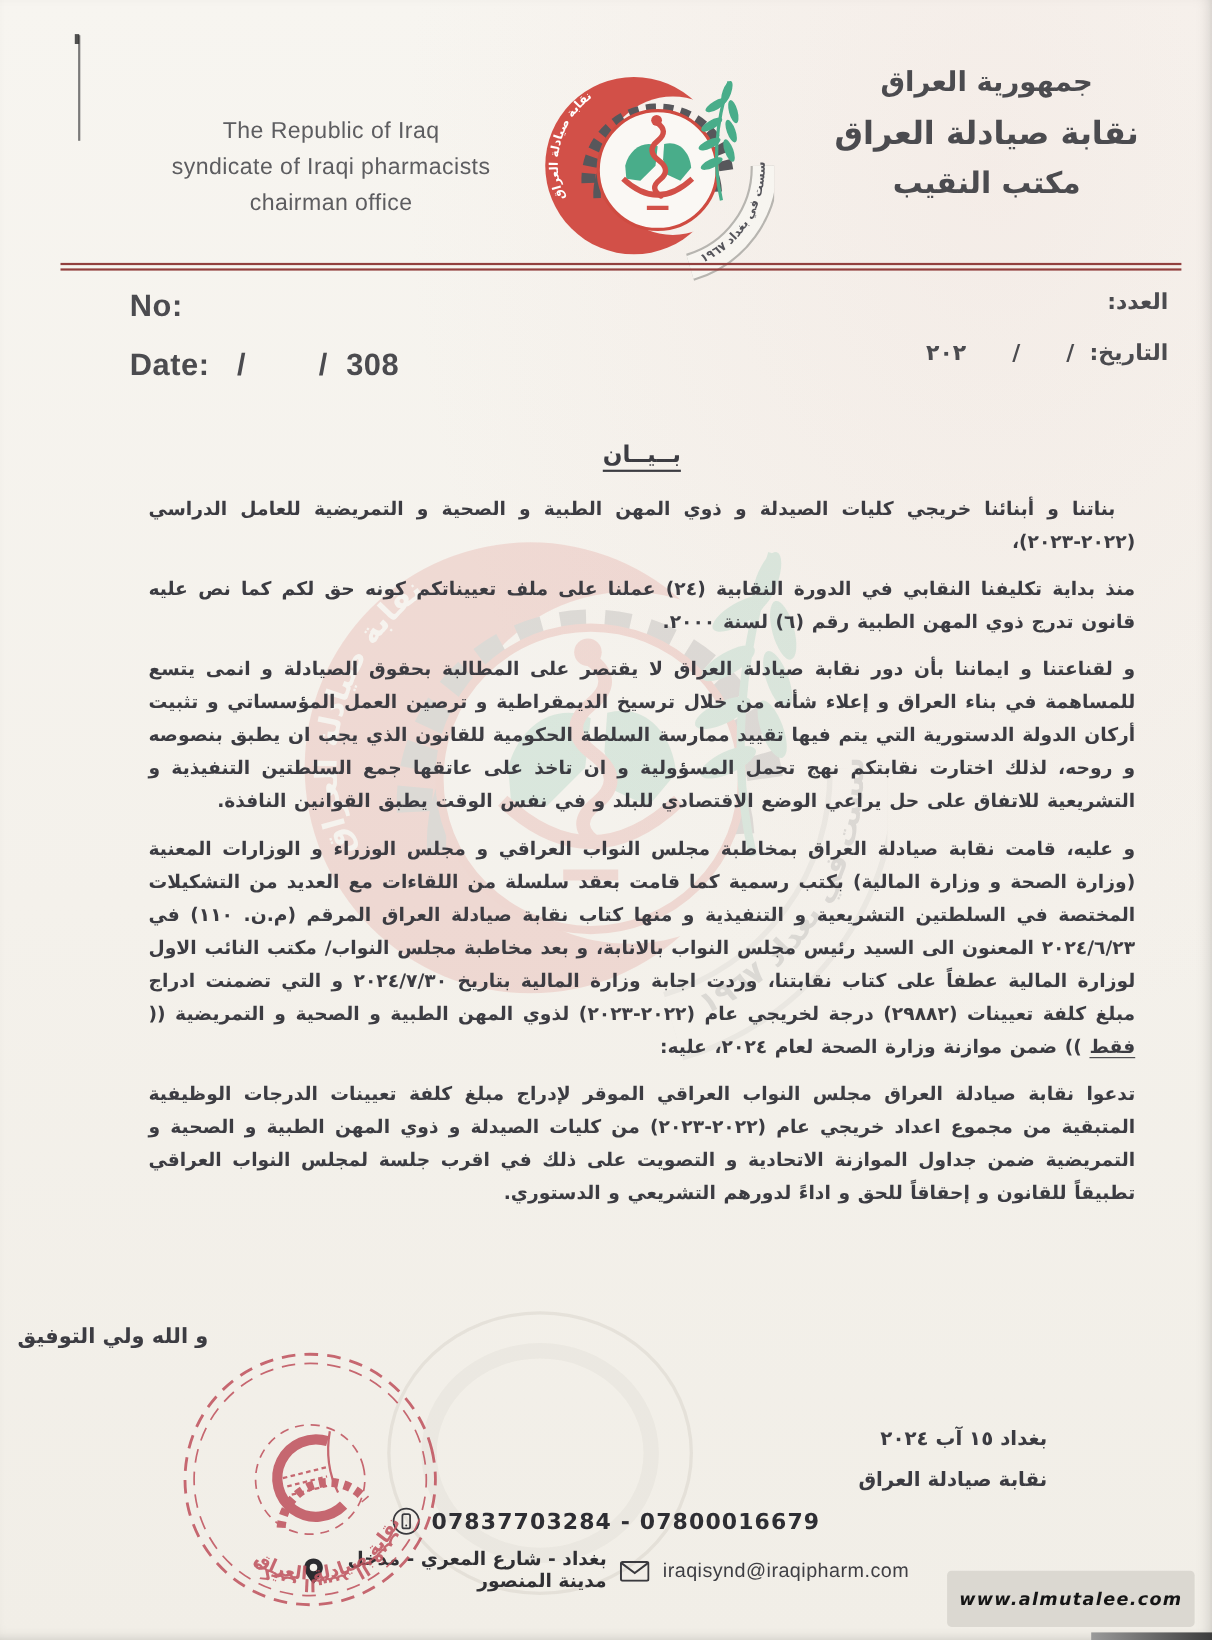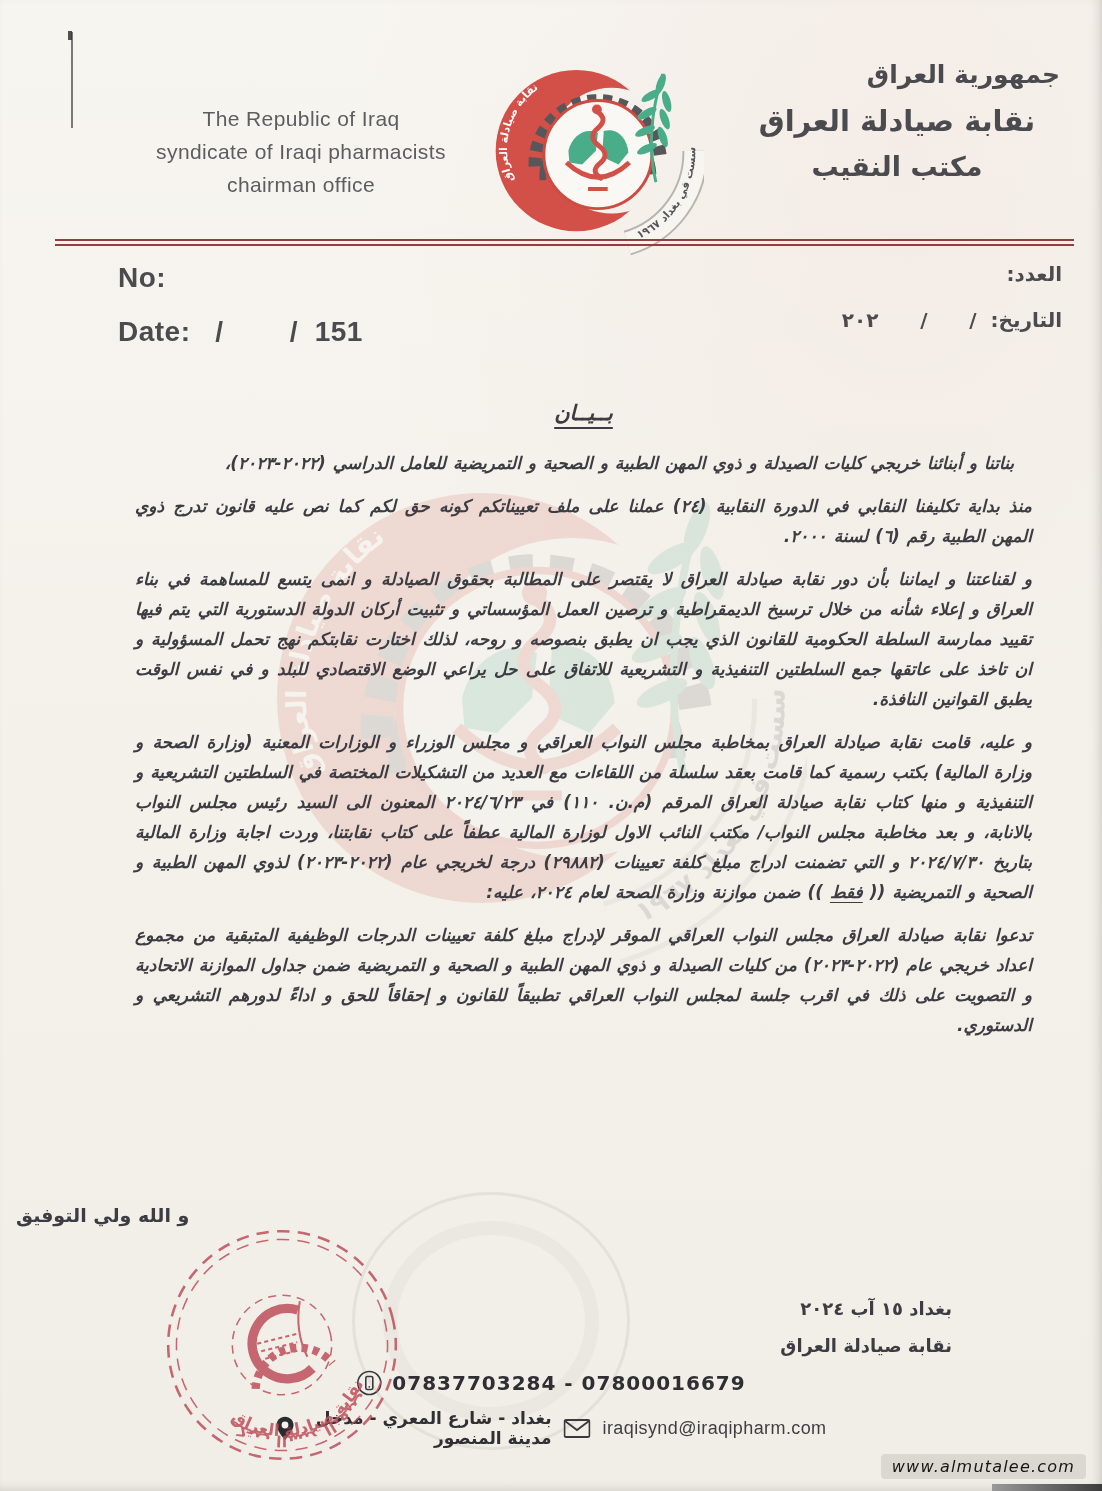--- a/index.html
+++ b/index.html
@@ -19,21 +19,21 @@
   .artifact-line{position:absolute;left:71px;top:32px;width:2px;height:96px;background:#5a5a5a;opacity:.8;}
   .artifact-dot{position:absolute;left:68px;top:31px;width:4px;height:9px;background:#333;opacity:.85;}
   .bottom-strip{position:absolute;right:0;bottom:0;width:110px;height:7px;background:linear-gradient(90deg,#9a9a9a,#3c3c3c);}
 
   
   .hdr-en{position:absolute;left:118px;top:102px;width:366px;text-align:center;
     font-family:"Liberation Sans",sans-serif;font-size:21px;line-height:33px;
     color:#5d5d60;letter-spacing:.4px;}
   .hdr-ar{position:absolute;right:42px;top:60px;width:326px;text-align:center;direction:rtl;
     font-weight:700;color:#4b4b4f;}
-  .hdr-ar .l1{font-size:25px;margin-bottom:15px;text-align:right;}
+  .hdr-ar .l1{font-size:25px;margin-bottom:15px;}
   .hdr-ar .l2{font-size:29px;margin-bottom:13px;}
   .hdr-ar .l3{font-size:27px;}
   .logo-svg{position:absolute;left:478px;top:60px;width:226px;height:197px;}
 
   .rule{position:absolute;left:55px;right:28px;top:239px;height:3px;
     border-top:2px solid #92403e;border-bottom:2px solid #92403e;}
 
   
   .ref-en{position:absolute;left:118px;top:262px;font-family:"Liberation Sans",sans-serif;
     font-weight:700;font-size:28px;color:#4b4b4f;letter-spacing:.5px;}
@@ -44,21 +44,21 @@
 
   
   .watermark-logo{position:absolute;left:232px;top:468px;width:575px;height:500px;opacity:.15;pointer-events:none;z-index:1;}
   .emboss{position:absolute;left:352px;top:1192px;width:272px;height:252px;border-radius:50%;
     border:3px solid rgba(120,108,90,.10);z-index:1;}
   .emboss .inner{position:absolute;left:28px;top:26px;right:28px;bottom:26px;border-radius:50%;
     border:14px solid rgba(120,108,90,.05);}
 
   
   .body-col{position:absolute;left:135px;top:398px;width:897px;direction:rtl;z-index:2;
-    text-align:justify;font-weight:700;font-size:17px;line-height:30px;color:#3c3c42;word-spacing:1px;font-style:italic;}
+    text-align:justify;font-weight:700;font-size:17px;line-height:30px;color:#3c3c42;word-spacing:1px;}
   .title{font-size:21px;font-weight:700;text-align:center;margin:0 0 20px 0;
     text-decoration:underline;text-underline-offset:7px;text-decoration-thickness:2px;}
   .body-col p{margin:0 0 13px 0;}
   .body-col p.first{text-indent:18px;}
   .u{text-decoration:underline;text-underline-offset:4px;}
 
   .dua{position:absolute;top:1204px;left:0;width:100%;text-align:left;direction:rtl;
     font-weight:700;font-size:19px;color:#3c3c42;z-index:2;margin-left:16px;}
   .sig{position:absolute;top:1290px;right:150px;text-align:right;direction:rtl;
     font-weight:700;font-size:18px;line-height:37px;color:#3c3c42;z-index:2;}
@@ -71,22 +71,22 @@
   .footer-phone{position:absolute;top:1370px;left:50%;transform:translateX(-50%);
     display:flex;align-items:center;gap:10px;z-index:2;
     font-weight:700;font-size:20px;letter-spacing:1px;color:#2e2e33;}
   .footer-contact{position:absolute;top:1408px;left:50%;transform:translateX(-50%);
     display:flex;align-items:center;gap:12px;z-index:2;}
   .footer-contact .addr{direction:rtl;font-weight:700;font-size:17px;color:#303034;}
   .footer-contact .mail{font-size:18px;color:#3e3e43;letter-spacing:.4px;font-family:"Liberation Sans",sans-serif;}
   .ic{flex:0 0 auto;display:block;}
 
   .credit{position:absolute;right:16px;bottom:12px;background:#dbd8d1;color:#151515;
-    font-style:italic;font-weight:400;font-size:16px;letter-spacing:1.2px;
-    padding:3px 11px;border-radius:4px;z-index:4;font-family:"DejaVu Sans",sans-serif;margin-left:28px;}
+    font-style:italic;font-weight:700;font-size:16px;letter-spacing:1.2px;
+    padding:16px 11px;border-radius:4px;z-index:4;font-family:"DejaVu Sans",sans-serif;margin-left:28px;}
 </style>
 </head>
 <body>
 
 <svg width="0" height="0" style="position:absolute" aria-hidden="true">
   <defs>
     <mask id="cres-mask">
       <rect x="0" y="0" width="230" height="200" fill="#fff"></rect>
       <circle cx="136" cy="92" r="64" fill="#000"></circle>
     </mask>
@@ -142,21 +142,21 @@
   <div class="hdr-ar">
     <div class="l1">جمهورية العراق</div>
     <div class="l2">نقابة صيادلة العراق</div>
     <div class="l3">مكتب النقيب</div>
   </div>
 
   <div class="rule"></div>
 
   <div class="ref-en">
     <div class="row">No:</div>
-    <div class="row"><span>Date:</span><span>   </span><span>/        /  151</span></div>
+    <div class="row"><span>Date:</span><span>   </span><span>/        /  308</span></div>
   </div>
   <div class="ref-ar">
     <div class="row">العدد:</div>
     <div class="row"><span>التاريخ:</span><span>  </span><span>/      /      ٢٠٢</span></div>
   </div>
 
   <svg class="watermark-logo" viewBox="0 0 230 200">
     <use href="#logo-sym" width="230" height="200"></use>
   </svg>
   <div class="emboss">

